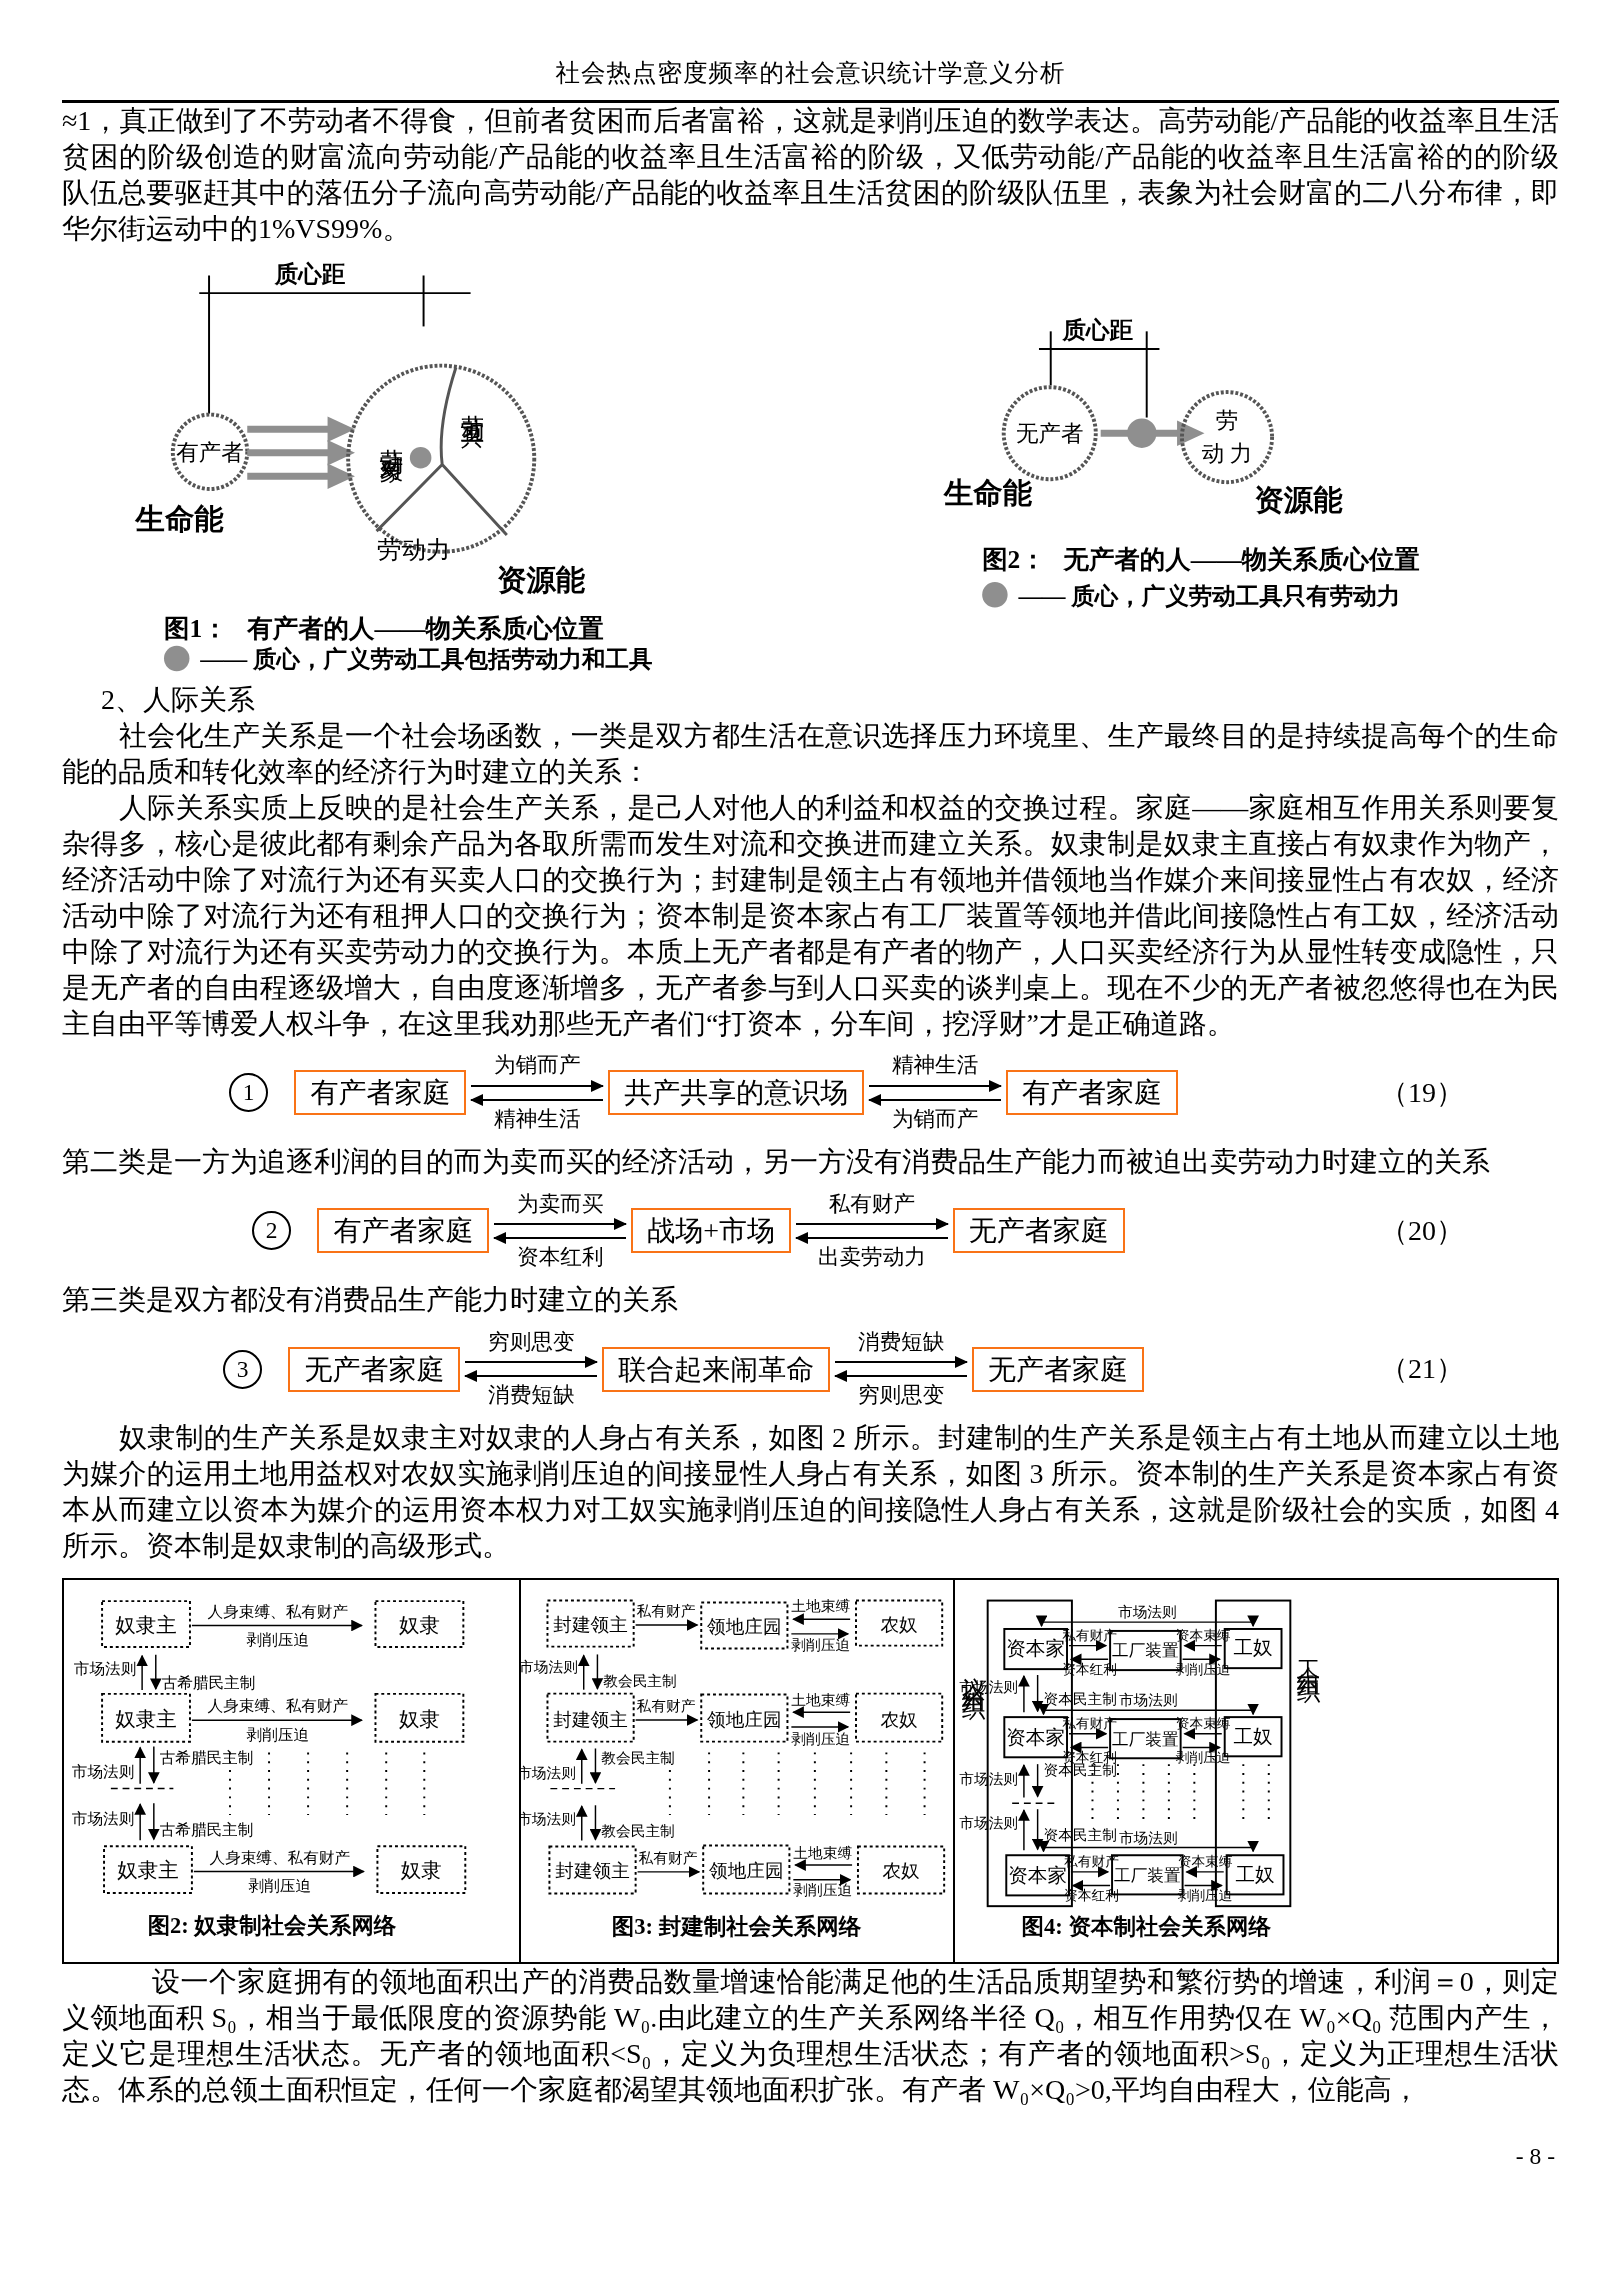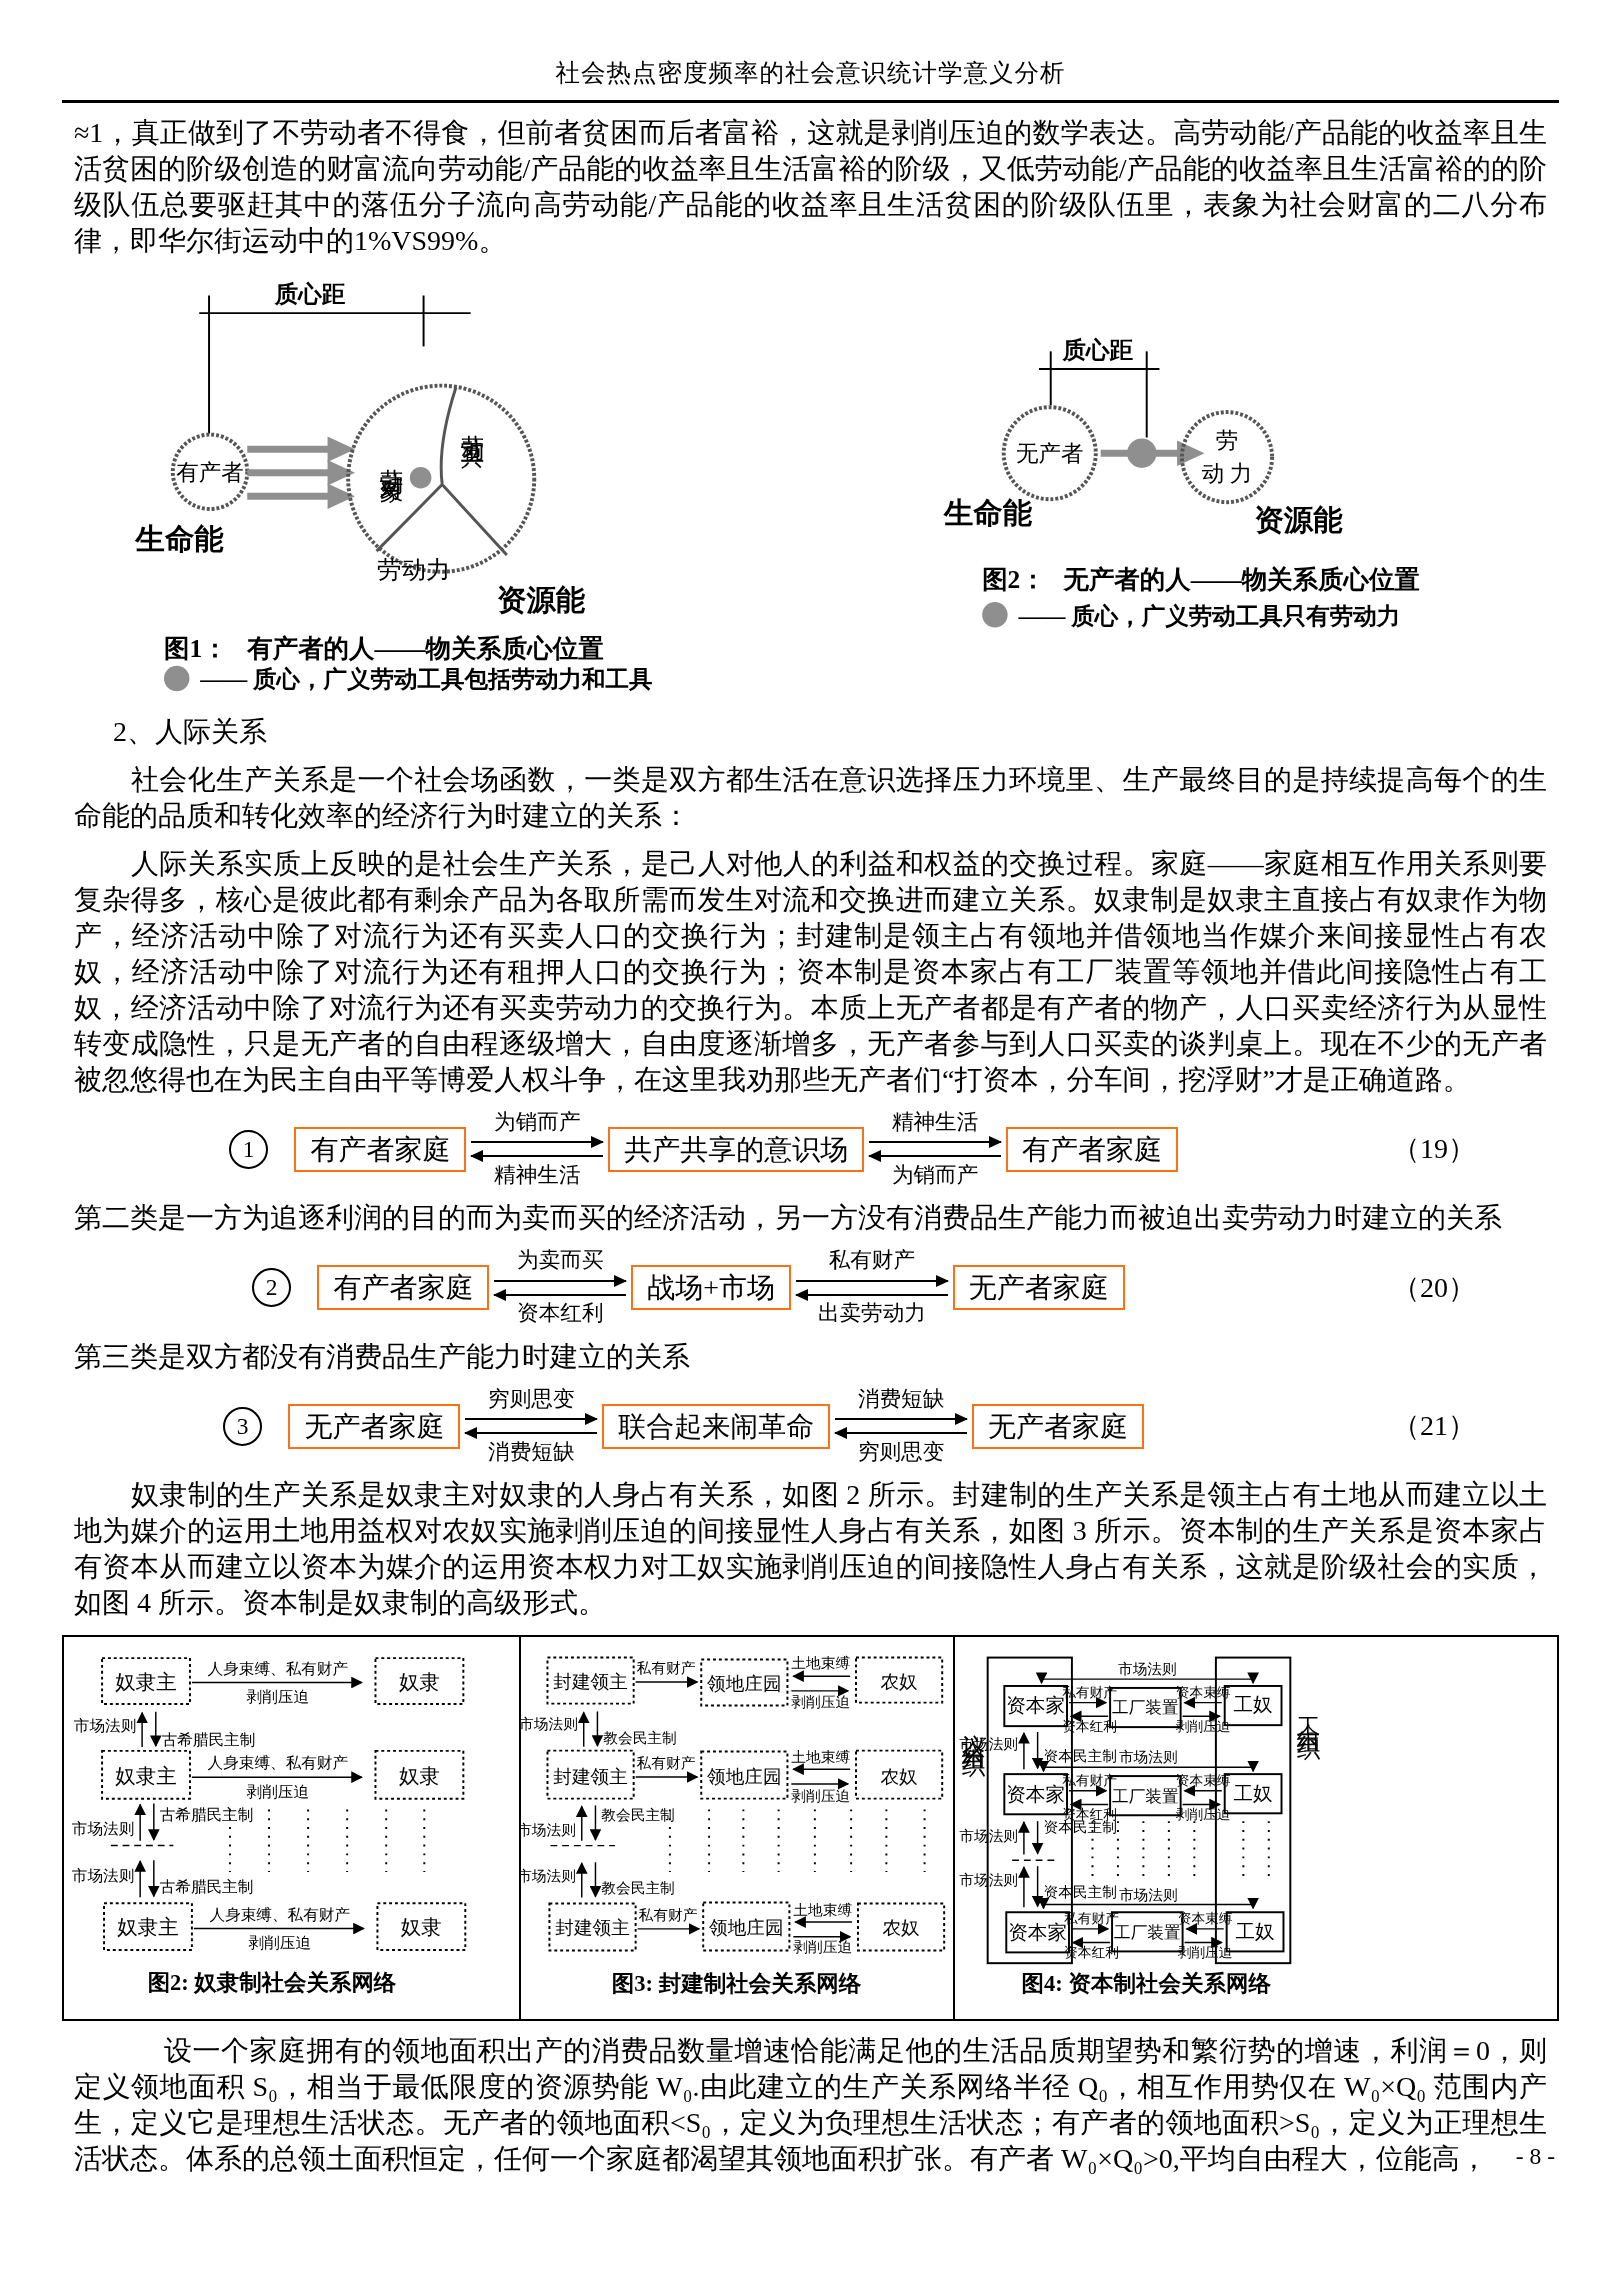--- a/index.html
+++ b/index.html
@@ -1,20 +1,20 @@
 <!DOCTYPE html>
 <html><head>
 <meta charset="utf-8">
 <style>
   html,body{margin:0;padding:0;background:#e8e8e8;}
   .page{position:relative;width:1621px;height:2293px;margin:0 auto;background:#ffffff;color:#000;
         font-family:"Liberation Serif", serif;box-sizing:border-box;padding:0 62px;overflow:hidden;}
   .title{margin-top:56px;text-align:center;font-size:24.5px;letter-spacing:1px;}
   .rule{height:0;border-top:3.9px solid #000;margin-top:10.8px;}
-  p.body{margin:12px;font-size:28px;line-height:36px;text-align:justify;}
+  p.body{margin:0;font-size:28px;line-height:36px;text-align:justify;}
   .mt6{margin-top:5.9px;}
   .indent2{text-indent:57px;}
   .heading2{text-indent:39px;margin-top:9.8px;}
   .p7{text-indent:90px;margin-top:25.5px;}
   .figrow{display:flex;align-items:center;padding-left:36px;gap:130px;margin-top:3.9px;}
   .figwrap{position:relative;}
   .vtext{position:absolute;writing-mode:vertical-rl;text-orientation:upright;letter-spacing:3.9px;
          font-size:23.5px;line-height:23.5px;white-space:nowrap;}
   
   .eq{display:flex;align-items:center;gap:2.9px;position:relative;margin:11.8px 0;}
@@ -23,21 +23,21 @@
            align-items:center;justify-content:center;font-size:23.5px;margin-right:23.5px;}
   .eqbox{border:2px solid #f97316;padding:0 14px;font-size:28px;line-height:41px;white-space:nowrap;}
   .apair{display:inline-flex;flex-direction:column;align-items:stretch;width:132px;margin:0 2px;}
   .apair.w155{width:152px;}
   .albl{font-size:21.6px;line-height:25.5px;text-align:center;white-space:nowrap;}
   .aline{position:relative;height:2px;background:#000;margin:5.9px 0;}
   .aline.r::after{content:"";position:absolute;right:-1px;top:50%;transform:translateY(-50%);
       border-left:13.7px solid #000;border-top:6.9px solid transparent;border-bottom:6.9px solid transparent;}
   .aline.l::before{content:"";position:absolute;left:-1px;top:50%;transform:translateY(-50%);
       border-right:13.7px solid #000;border-top:6.9px solid transparent;border-bottom:6.9px solid transparent;}
-  .eqlabel{position:absolute;right:83px;top:50%;transform:translateY(-50%);font-size:28px;}
+  .eqlabel{position:absolute;right:95px;top:50%;transform:translateY(-50%);font-size:28px;}
   
   .panels{display:flex;border:2px solid #000;margin-top:13.7px;height:382px;box-sizing:content-box;}
   .panel{position:relative;height:382px;}
   .panel+.panel{border-left:2px solid #000;}
   .pw1{width:455px;} .pw2{width:432px;} .pw3{flex:1;}
   
   svg text{font-family:"Liberation Serif", serif;fill:#000;}
   .ring{fill:none;stroke:#555;stroke-width:4;stroke-dasharray:3 2;}
   .ln{stroke:#000;stroke-width:2;fill:none;}
   .ln3{stroke:#555;stroke-width:3;fill:none;}

